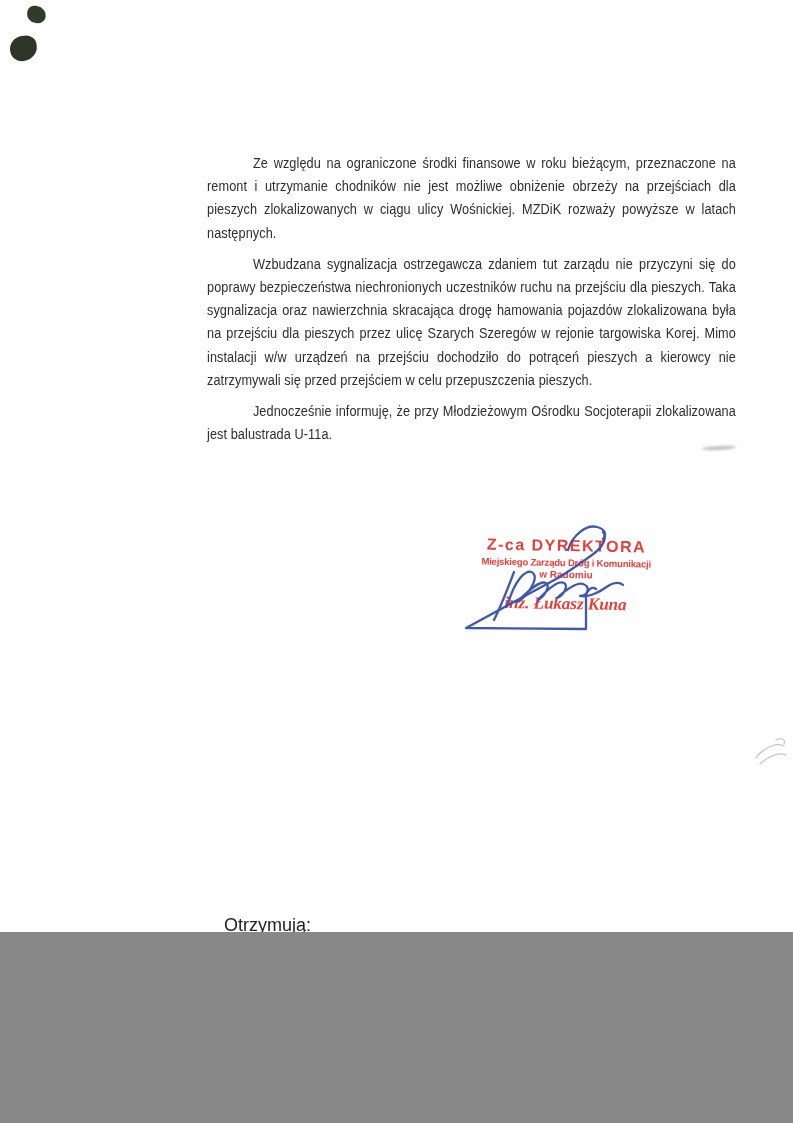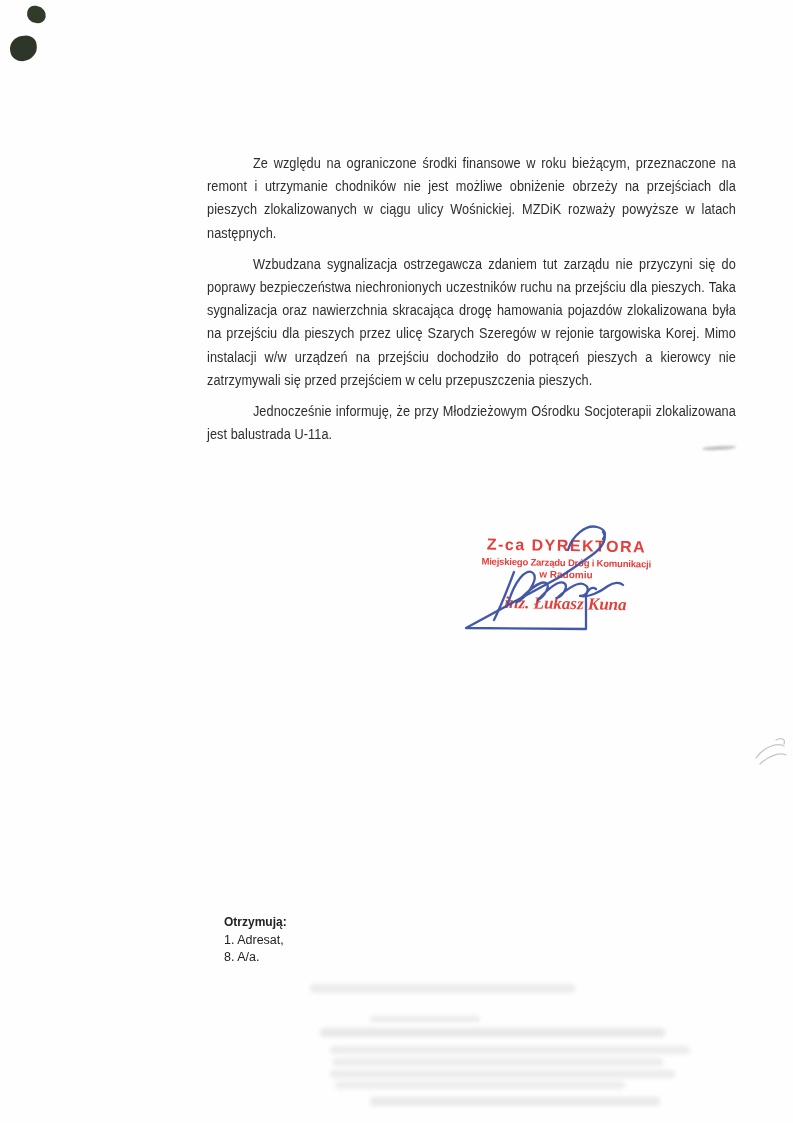--- a/index.html
+++ b/index.html
@@ -1,18 +1,18 @@
 <!DOCTYPE html>
 <html><head>
 <meta charset="utf-8">
 <style>
   html,body { margin:0; padding:0; background:#888; }
   .page {
     position:relative;
-    width:793px; height:1123px;
+    width:793px; height:932px;
     background:#fefefe;
     font-family:"Liberation Sans", sans-serif;
     overflow:hidden;
     margin:0 auto;
   }
 
   
   .body-text {
     position:absolute;
     left:207px; top:151px;
@@ -45,21 +45,21 @@
     font-style:italic; font-weight:bold;
     font-size:17px;
     margin-top:15px;
   }
 
   
   .signature { position:absolute; left:450px; top:520px; }
 
   
   .footer { position:absolute; left:224px; top:915px; color:#222; }
-  .footer .head { font-size:12px; font-weight:bold; margin:0 16px 3px 0; }
+  .footer .head { font-size:18px; font-weight:normal; margin:0 16px 3px 0; }
   .footer .item { font-size:12.5px; margin:0; line-height:17px; }
 
   
   .corner-mark { position:absolute; opacity:0.95; }
   .mark-1 { left:27px; top:6px; width:19px; height:17px; background:#25301f;
             border-radius:40% 55% 45% 50%; transform:rotate(10deg); }
   .mark-2 { left:10px; top:36px; width:27px; height:25px; background:#222b1e;
             border-radius:50% 40% 55% 45%; transform:rotate(-8deg); }
 
   .smudge-dash {

